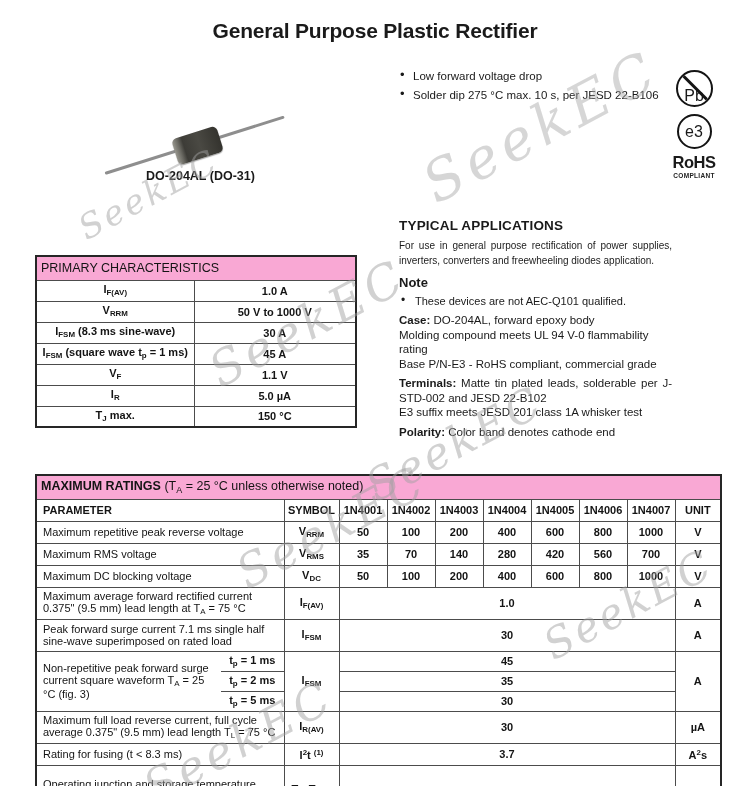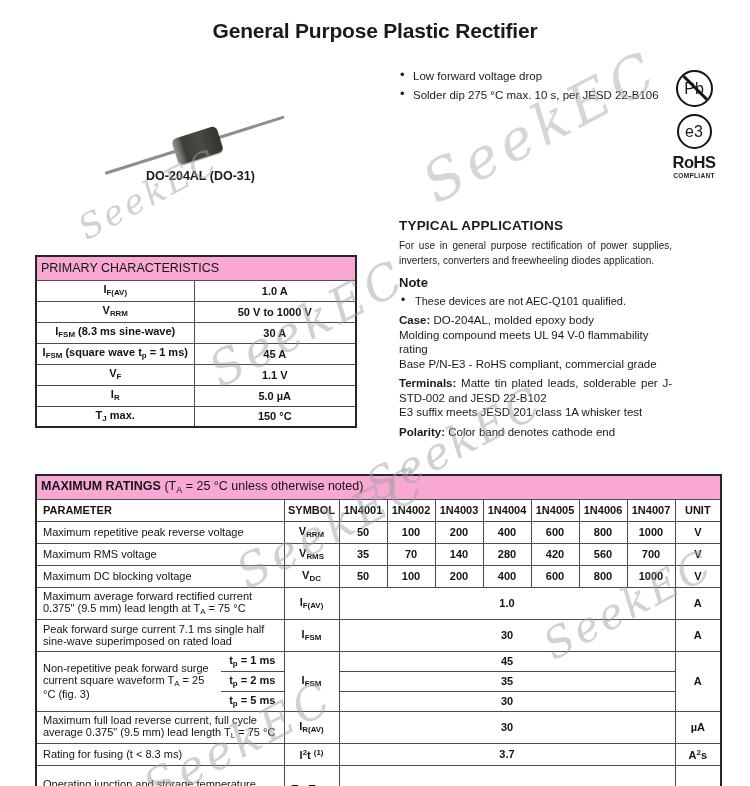--- a/index.html
+++ b/index.html
@@ -58,21 +58,21 @@
 
   .md-line { font-size:11.5px; line-height:14.5px; }
   .md-para { margin-bottom:5px; }
 
   
   .badge-col { position:absolute; left:666px; top:58px; width:56px; text-align:center; }
   .badge {
     position:relative; margin:0 auto; border:2.5px solid #141414; border-radius:50%;
     display:flex; align-items:center; justify-content:center; background:#fff;
   }
-  .badge-pb { width:37px; height:37px; font-size:16px; overflow:hidden; }
+  .badge-pb { width:37px; height:37px; font-size:16px; overflow:hidden;align-items:flex-end; }
   .badge-pb .slash {
     position:absolute; left:-5px; top:15px; width:46px; height:2.6px;
     background:#141414; transform:rotate(45deg);
   }
   .badge-e3 { width:35px; height:35px; font-size:16px; margin-top:7px; }
   .rohs-label { margin-top:4px; font-size:16.5px; font-weight:bold; letter-spacing:-0.5px; }
   .rohs-compliant { font-size:6.5px; font-weight:bold; letter-spacing:.3px; color:#222; }
 
   
   table.dtable { border-collapse:collapse; table-layout:fixed; position:absolute; background:#fff; }
@@ -144,21 +144,21 @@
 
   <div class="rcol-block" style="top:206px;">
     <div class="sec-heading" style="margin-bottom:6px;">TYPICAL APPLICATIONS</div>
     <div class="body-text justify">For use in general purpose rectification of power supplies, inverters, converters and freewheeling diodes application.</div>
     <div class="note-label">Note</div>
     <div class="note-item">These devices are not AEC-Q101 qualified.</div>
   </div>
 
   <div class="rcol-block" style="top:301px;">
     <div class="md-para">
-      <div class="md-line"><span class="b">Case:</span><span> DO-204AL, molded epoxy body</span></div>
+      <div class="md-line"><span class="b">Case:</span><span> DO-204AL, forward epoxy body</span></div>
       <div class="md-line">Molding compound meets UL 94 V-0 flammability rating</div>
       <div class="md-line">Base P/N-E3 - RoHS compliant, commercial grade</div>
     </div>
     <div class="md-para">
       <div class="md-line justify"><span class="b">Terminals:</span><span> Matte tin plated leads, solderable per J-STD-002 and JESD 22-B102</span></div>
       <div class="md-line">E3 suffix meets JESD 201 class 1A whisker test</div>
     </div>
     <div class="md-line"><span class="b">Polarity:</span><span> Color band denotes cathode end</span></div>
   </div>
 

